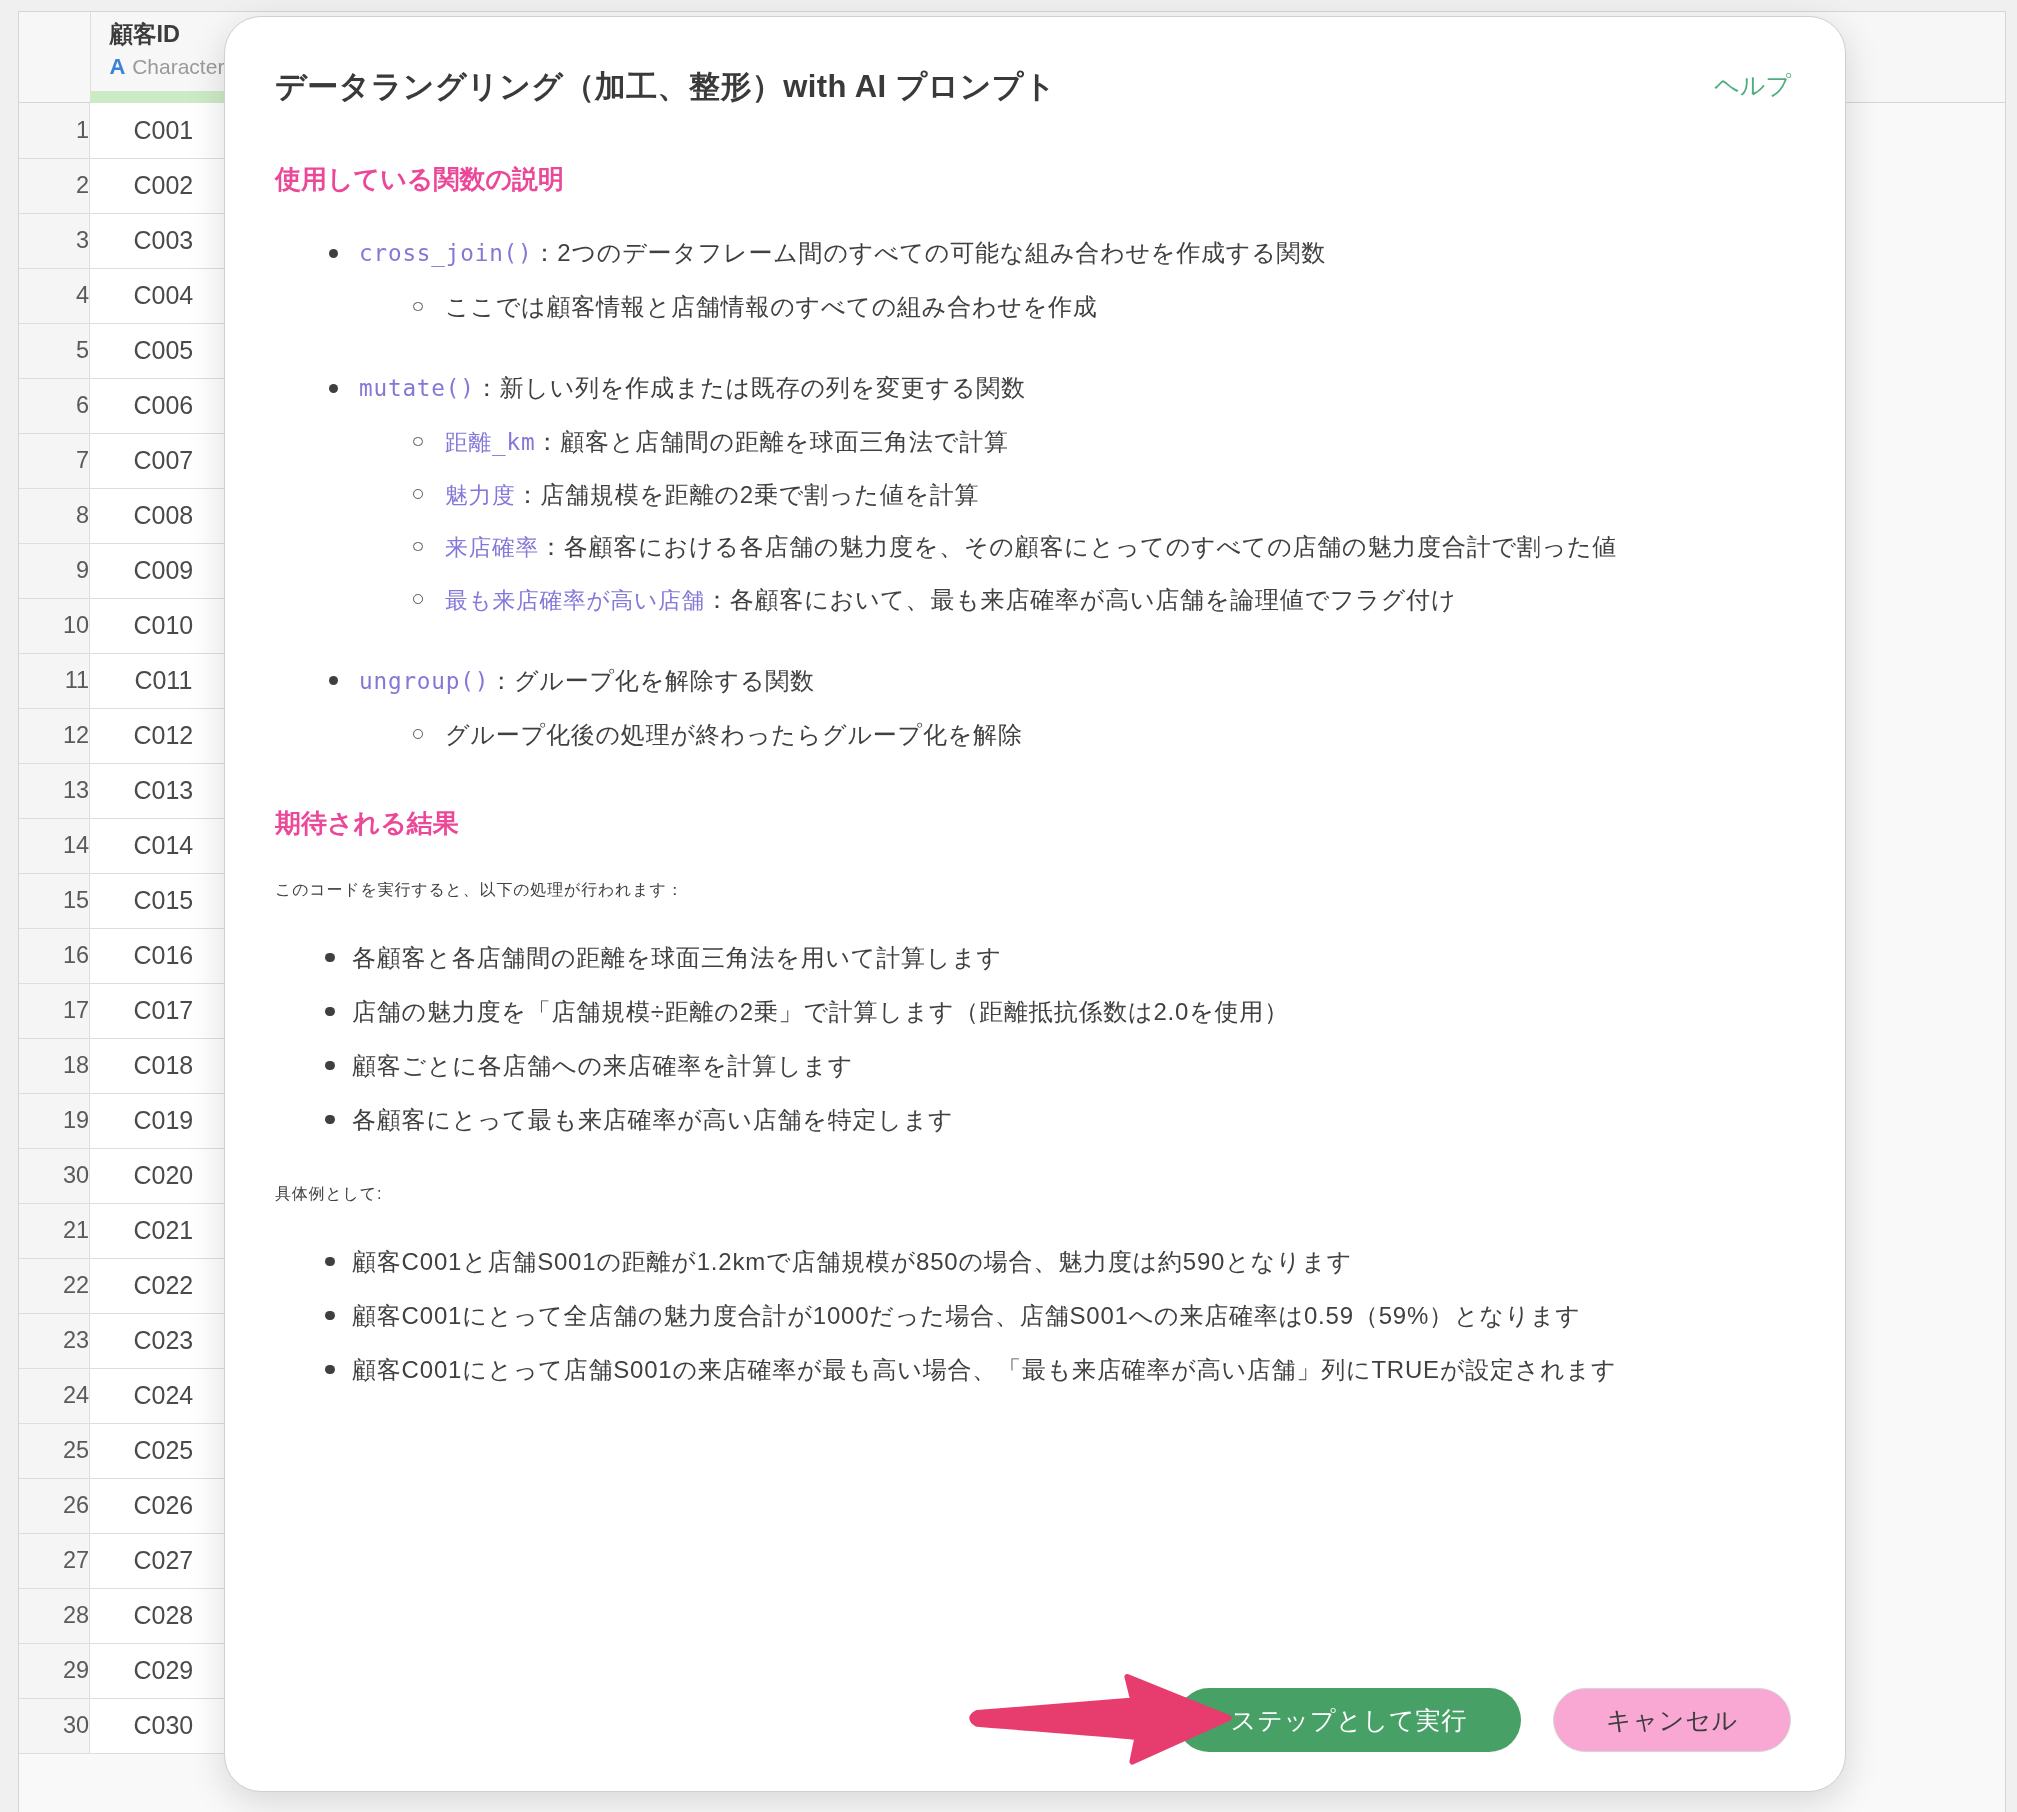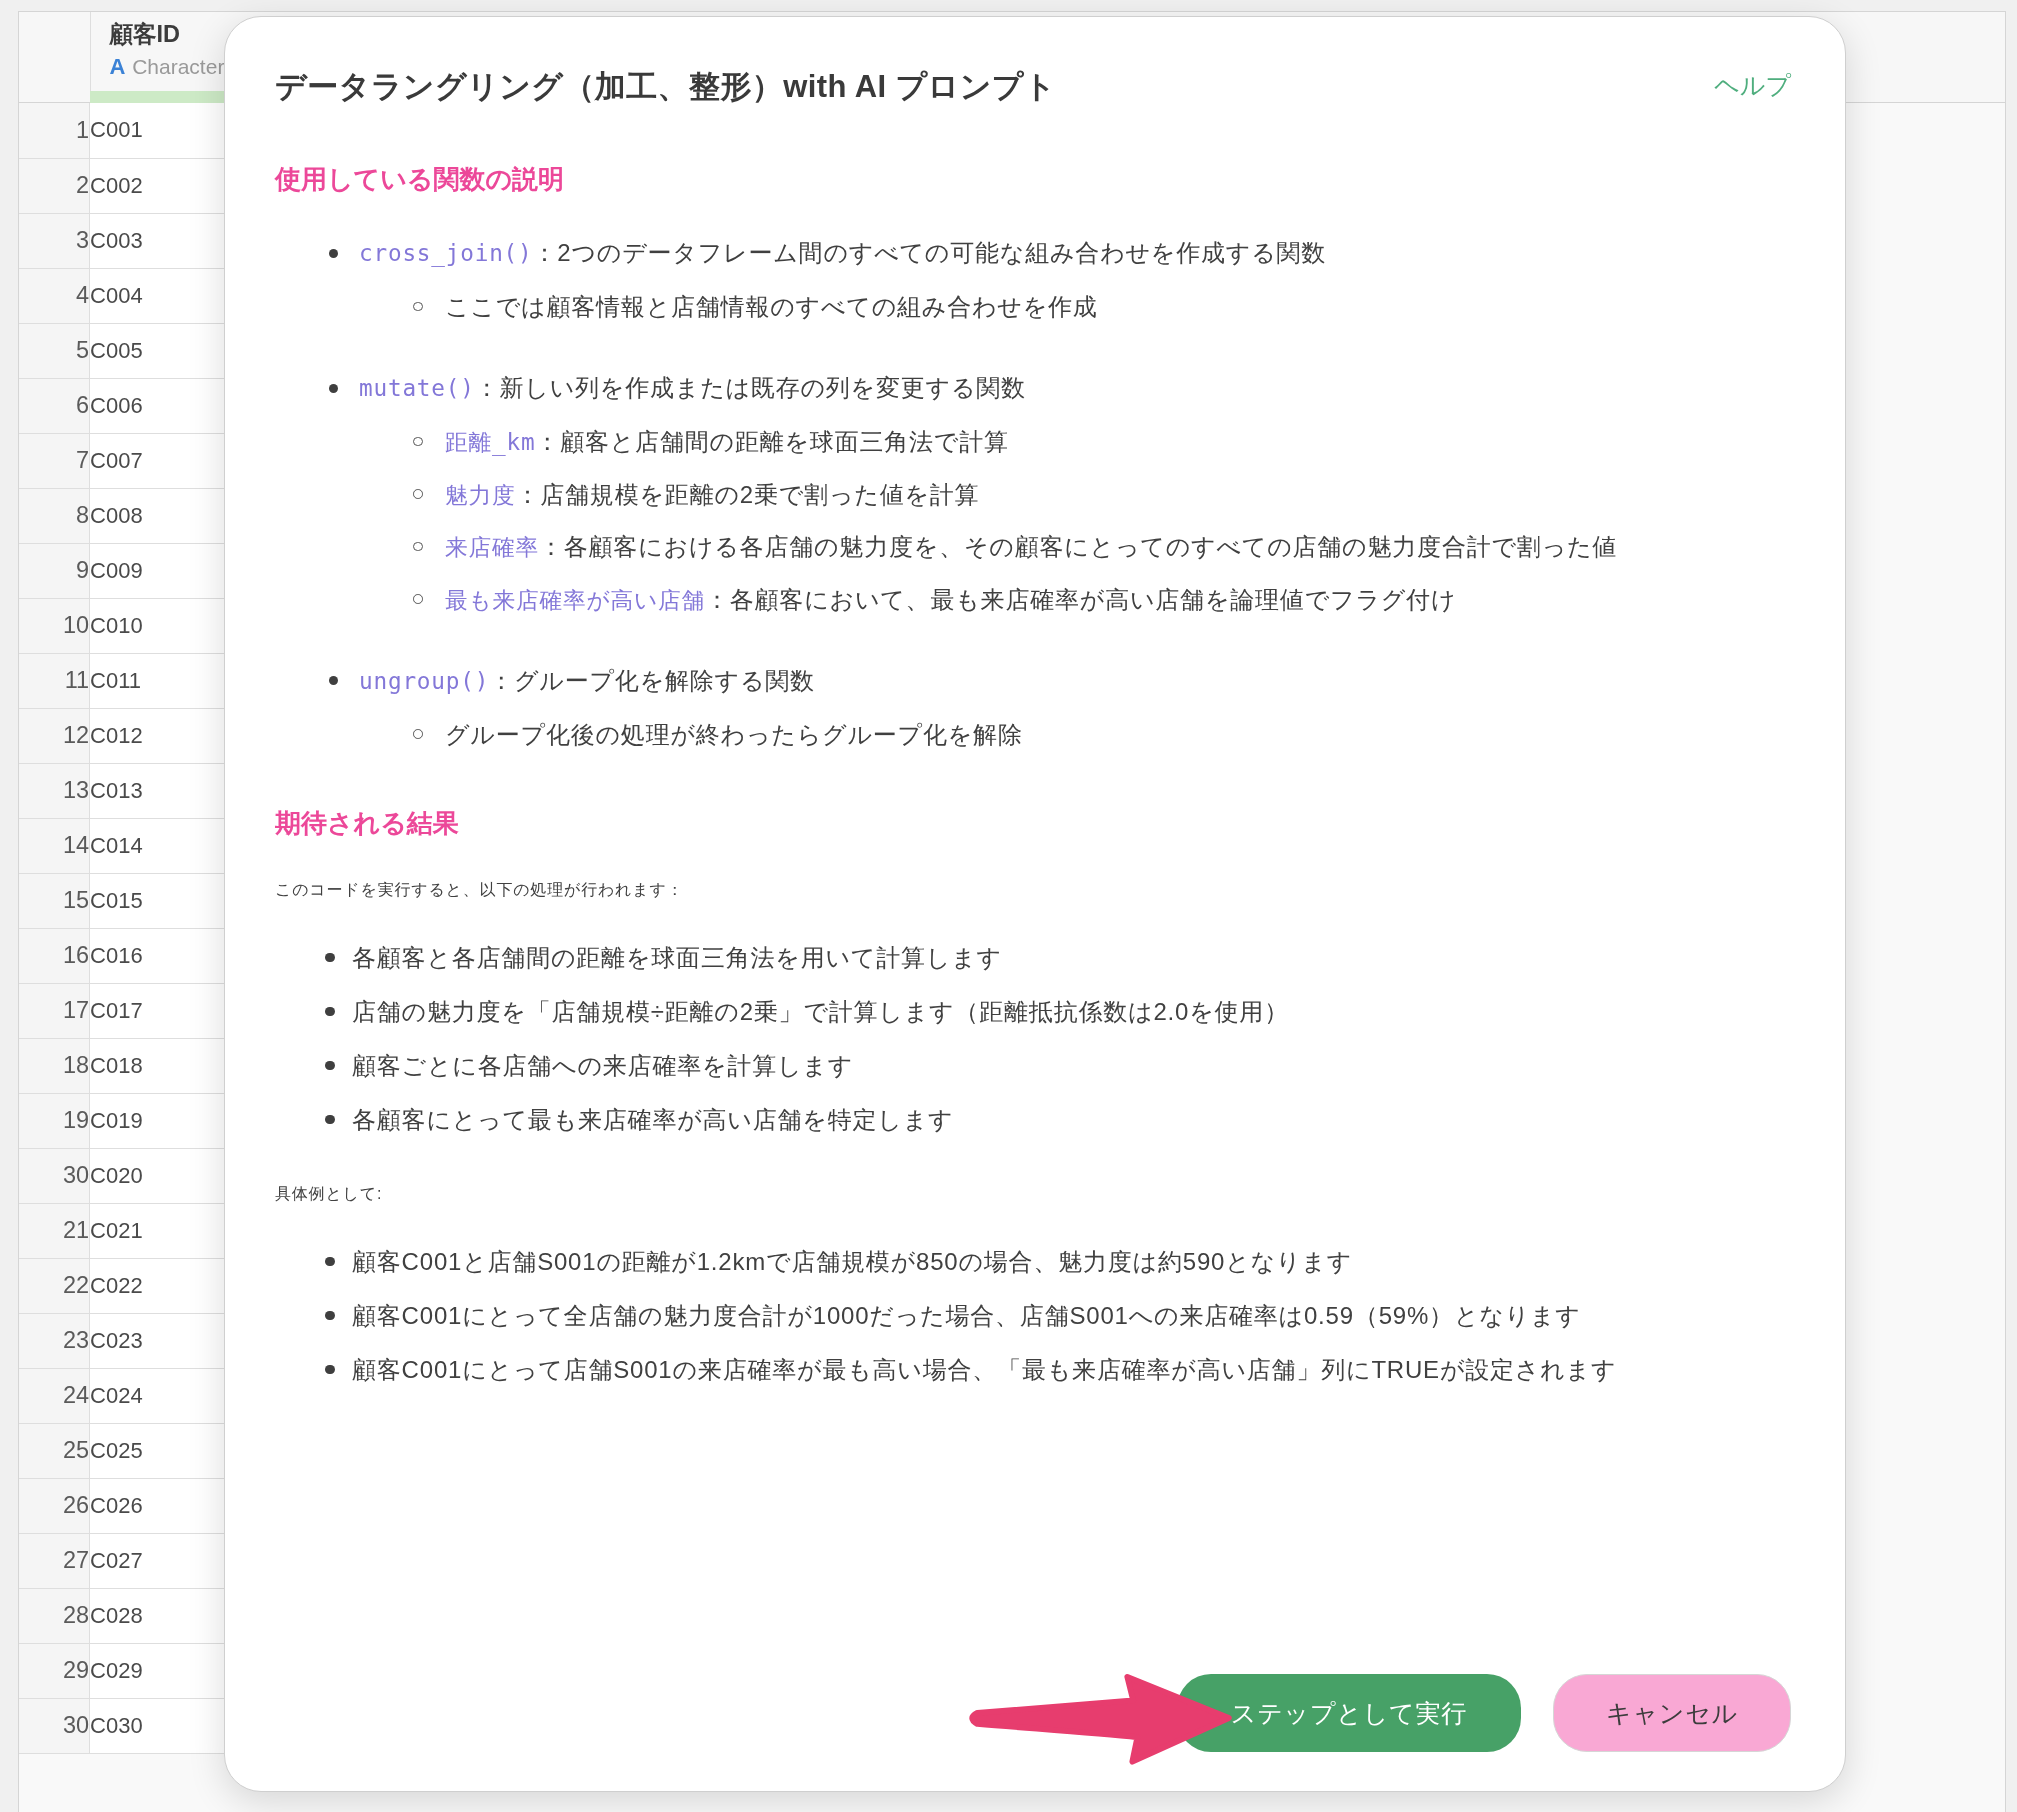--- a/index.html
+++ b/index.html
@@ -23,21 +23,21 @@
   .col-head{position:absolute;left:71px;top:0;width:147px;height:91px;box-sizing:border-box;padding:8.4px 0 0 20px;}
   .col-title{font-size:23.5px;font-weight:bold;color:#3c3c3c;line-height:28.5px;}
   .col-type{margin-top:5px;font-size:21px;color:#9a9a9a;white-space:nowrap;overflow:hidden;}
   .type-a{color:#3b82d6;font-weight:bold;font-size:22px;margin-right:6.7px;}
   .quality-bar{position:absolute;left:71px;top:79px;width:147px;height:11.7px;background:#cdeac6;}
   .rows{position:absolute;left:0;top:91px;width:218px;}
   table.rows-tbl{border-collapse:collapse;width:218px;table-layout:fixed;}
   table.rows-tbl td{height:55px;border-bottom:0.8px solid #dedede;box-sizing:border-box;padding:0;}
   td.gut{width:71px;background:#f5f5f5;border-right:0.8px solid #dedede;text-align:right;
          padding-right:11.7px;font-size:23.5px;color:#5a5a5a;}
-  td.cid{width:147px;background:#ffffff;padding-left:20px;font-size:22px;color:#4a4a4a;}
+  td.cid{width:147px;background:#ffffff;padding-left:20px;font-size:25px;color:#4a4a4a;text-align:center;}
   
   .modal{
     position:absolute;left:224px;top:16px;width:1622px;height:1776px;box-sizing:border-box;
     background:#ffffff;border:0.8px solid #cfcfcf;border-radius:37px;
     box-shadow:0 10px 37px rgba(0,0,0,.14);
     padding:49px 54px 0 50px;z-index:5;
   }
   .modal-head{display:flex;justify-content:space-between;align-items:flex-start;}
   .modal-title{font-size:31px;font-weight:bold;color:#3a3a3a;letter-spacing:0.4px;}
   .help-link{font-size:25px;color:#4fae7e;cursor:pointer;margin-top:3.4px;}
@@ -55,21 +55,21 @@
   ul.subs>li::before{content:"";position:absolute;left:5px;top:11.7px;width:7.6px;height:7.6px;
              border-radius:50%;border:1.7px solid #555;background:transparent;}
   .code{font-family:"DejaVu Sans Mono","Liberation Mono",monospace;color:#8377d8;font-size:22.7px;}
   ul.flat{margin-top:40px;padding-left:47px;}
   ul.flat>li{position:relative;padding-left:30px;font-size:24px;line-height:34px;
              letter-spacing:0.8px;margin-bottom:20px;color:#404040;}
   ul.flat>li::before{content:"";position:absolute;left:3.4px;top:12.6px;width:9.2px;height:9.2px;
              border-radius:50%;background:#3f3f3f;}
   
   .modal-footer{position:absolute;right:54px;bottom:39px;display:flex;gap:32px;align-items:center;}
-  .btn{height:78px;border-radius:34px;font-size:25px;letter-spacing:0.8px;display:flex;
+  .btn{height:64px;border-radius:34px;font-size:25px;letter-spacing:0.8px;display:flex;
        align-items:center;justify-content:center;box-sizing:border-box;cursor:pointer;}
   .btn-run{background:#47a167;color:#ffffff;padding:0 54px;border:none;}
   .btn-cancel{background:#f9a8d4;color:#3c3c3c;padding:0 52px;border:0.8px solid #d6d6d6;}
   
   .arrow{position:absolute;left:962px;top:1666px;z-index:9;pointer-events:none;}
 </style>
 </head>
 <body>
 
 <div class="bg-table">

